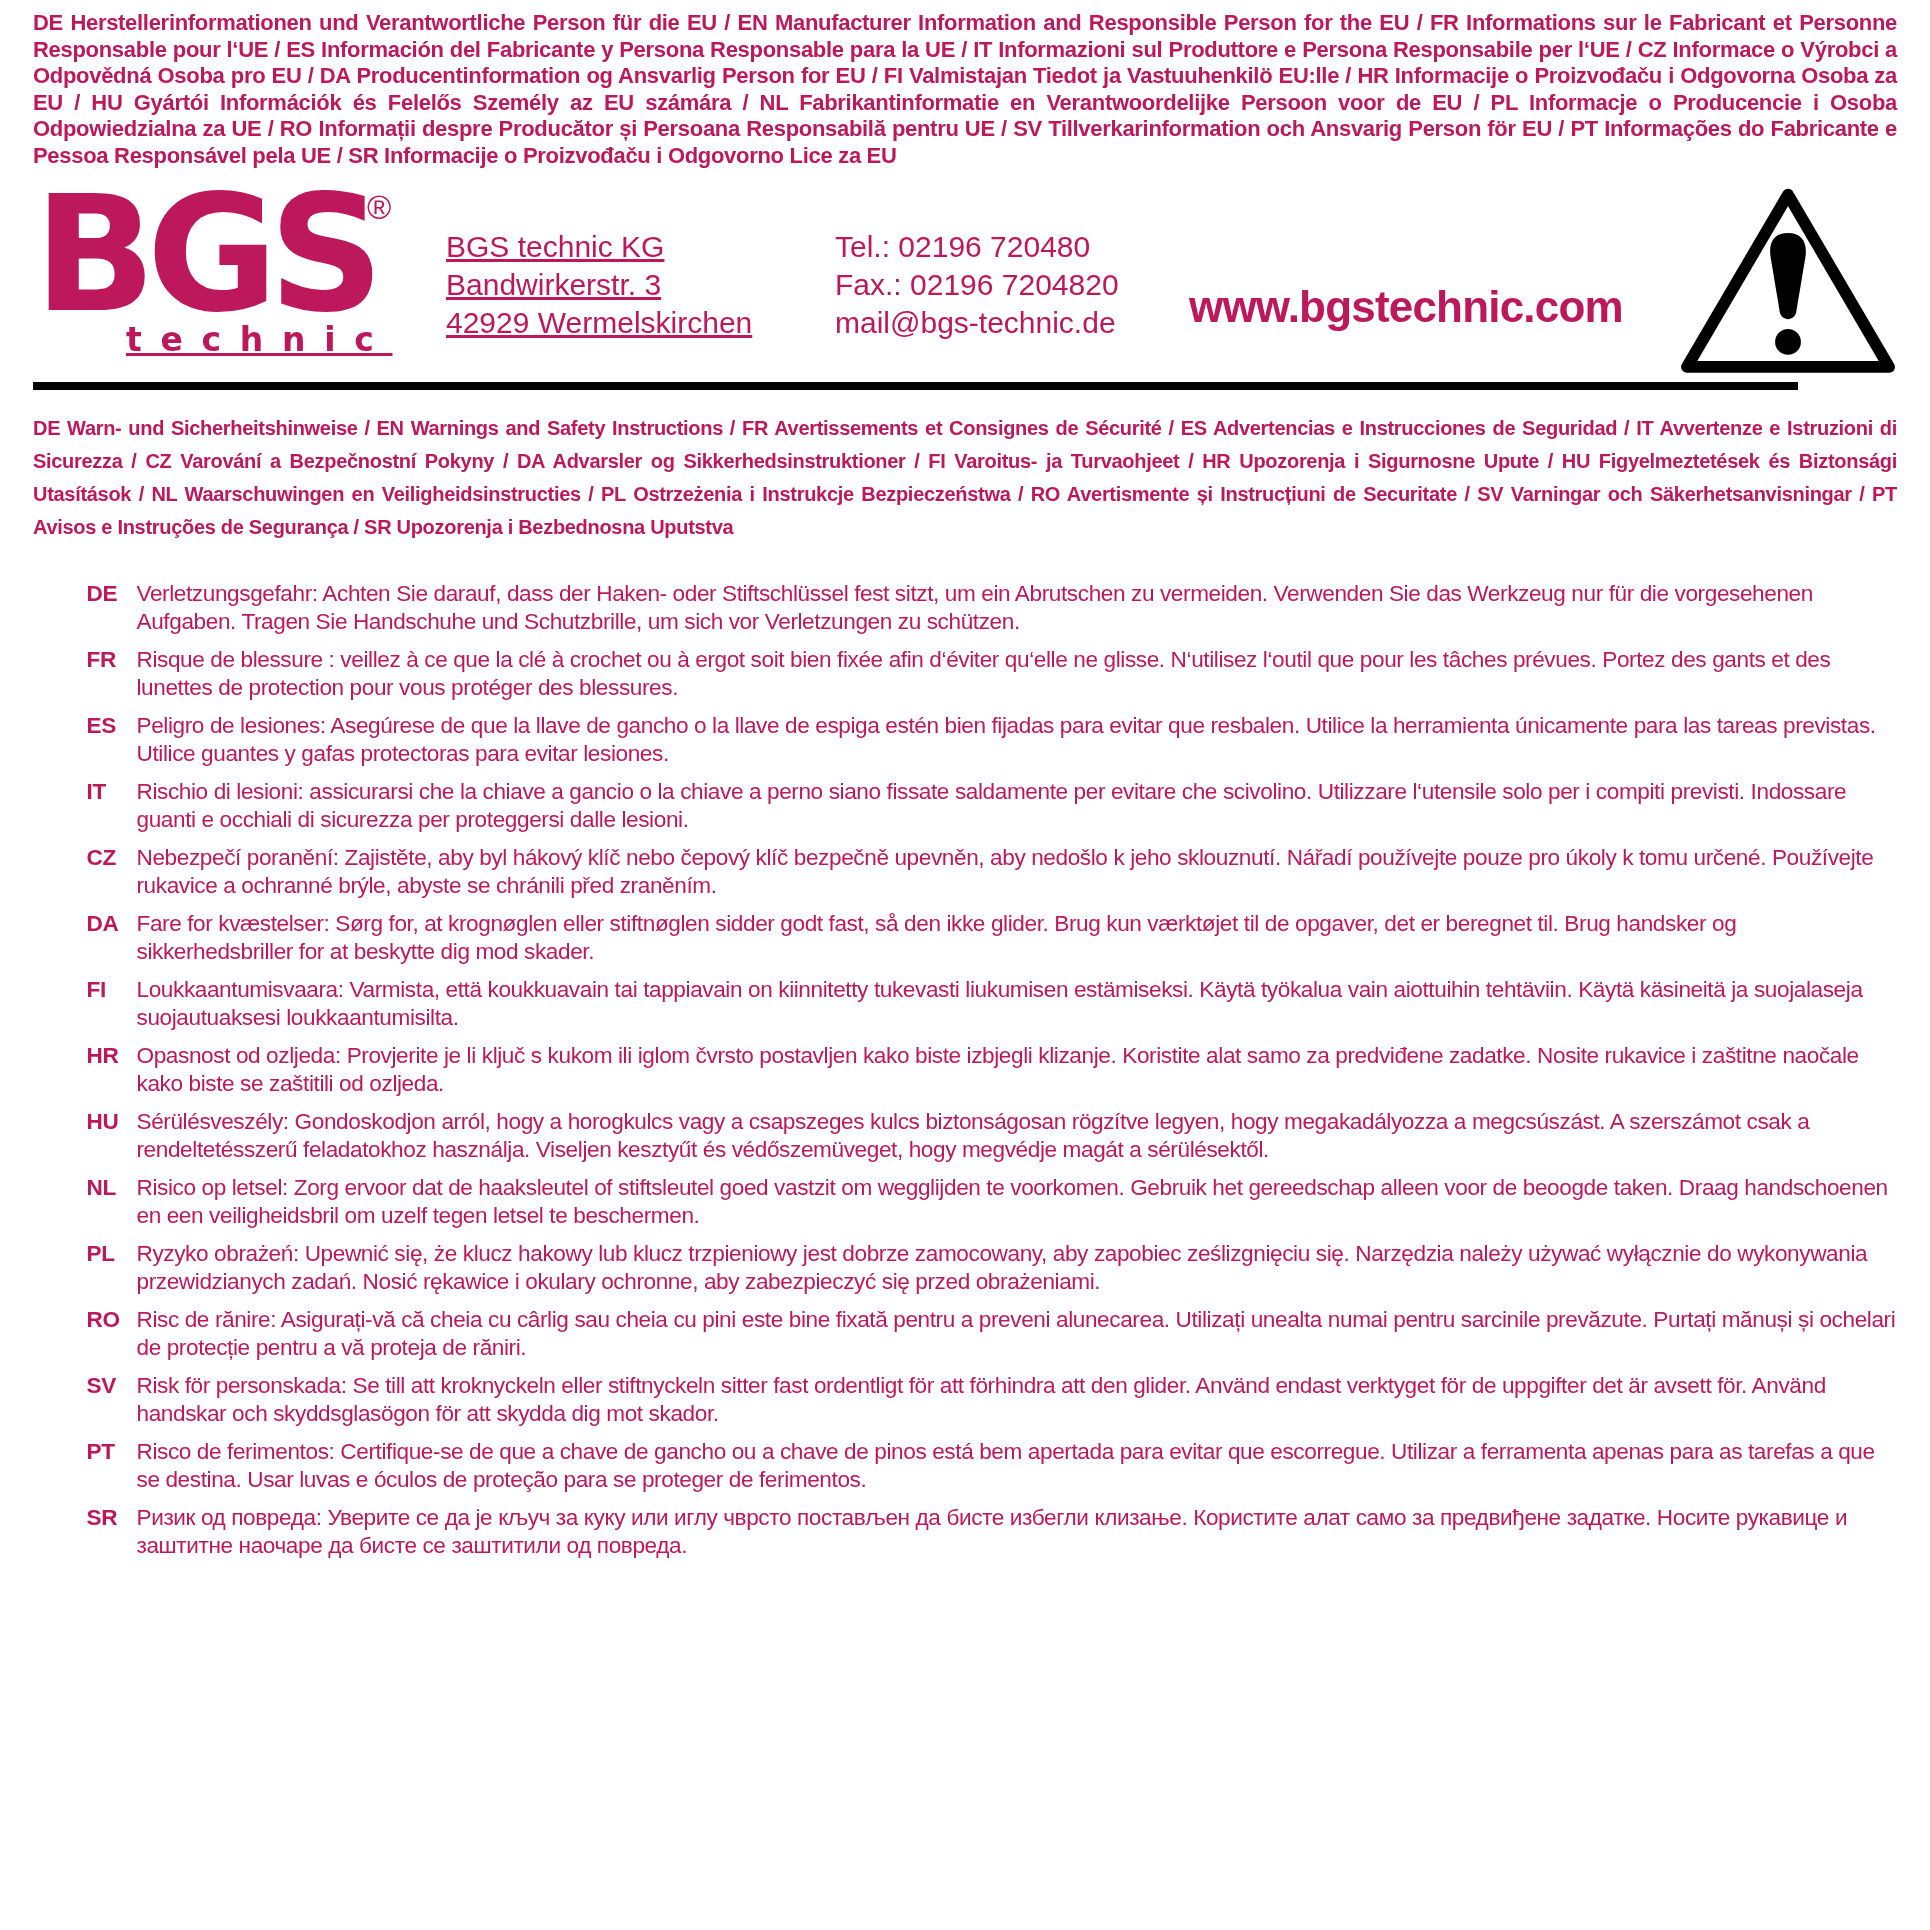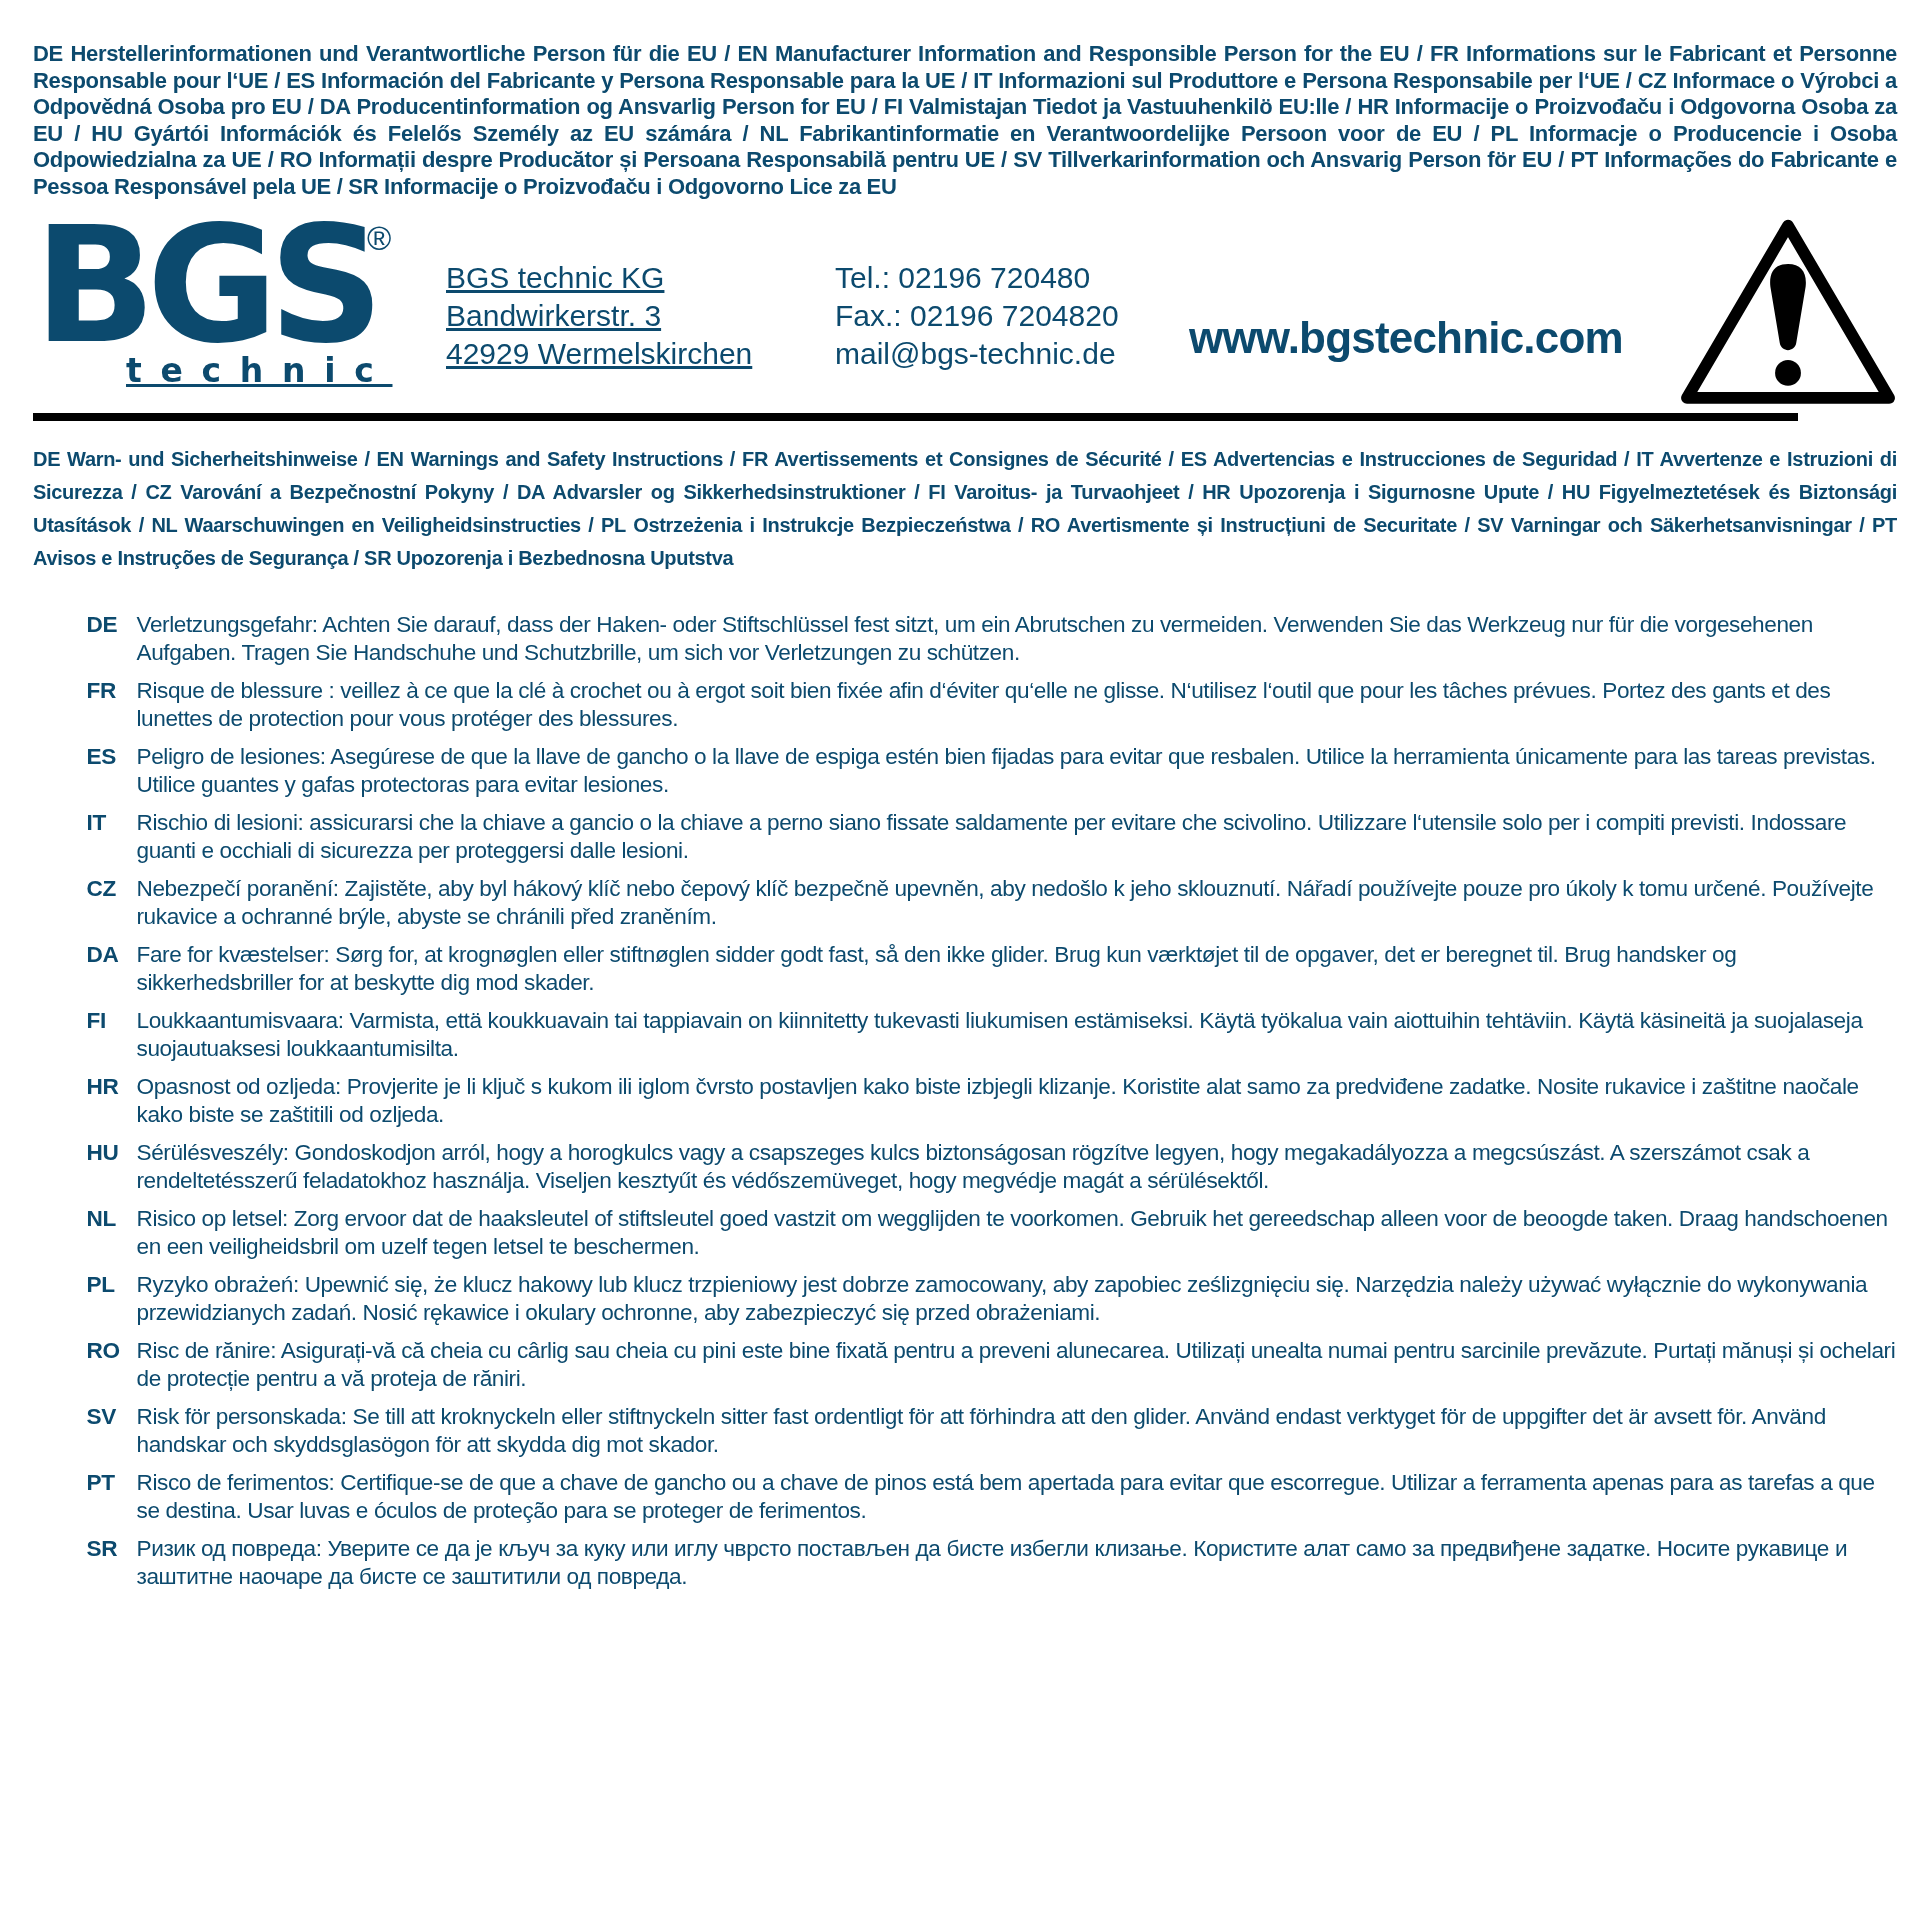--- a/index.html
+++ b/index.html
@@ -1,23 +1,23 @@
 <!DOCTYPE html>
 <html style="font-size:12.5px"><head>
 <meta charset="utf-8">
 <style>
   html,body { margin:0; padding:0; background:#ffffff; }
   .page {
     position:relative;
     width:1930px; height:1762px;
     background:#ffffff;
-    color:#0c4a6e;
+    color:#be185d;
     font-family:"Liberation Sans", sans-serif;
     box-sizing:border-box;
-    padding:41px 33px 0 33px;
+    padding:10px 33px 0 33px;
     overflow:hidden;
   }
   .header-para {
     font-weight:700;
     font-size:22px;
     line-height:26.5px;
     letter-spacing:-0.3px;
     text-align:justify;
   }
   .company-row { position:relative; height:185px; margin-top:23px; }

